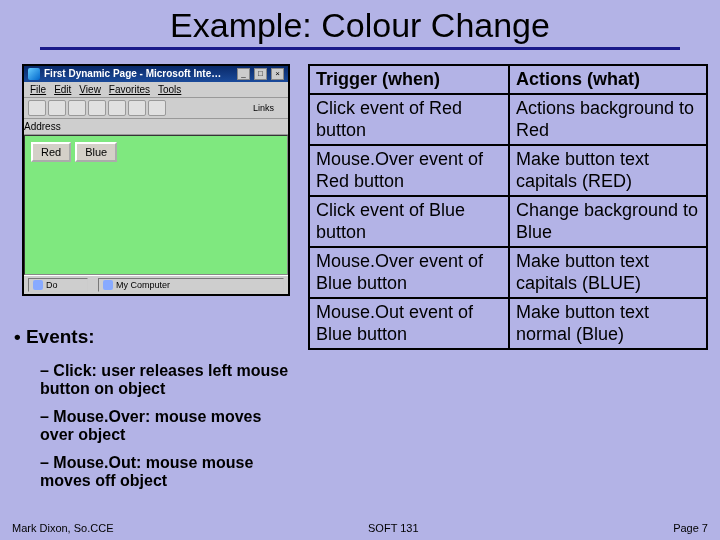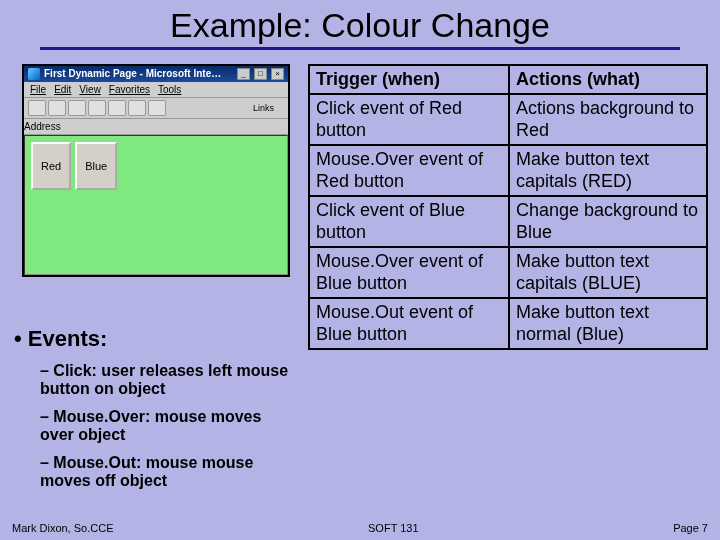--- a/index.html
+++ b/index.html
@@ -89,21 +89,21 @@
   }
   .viewport {
     height: 140px;
     background: #7fe87f;
     border: 1px inset #888;
     padding: 6px;
     display: flex; gap: 4px;
     align-items: flex-start;
   }
   .pagebtn {
-    padding: 16px 8px;
+    padding: 2px 8px;
     background: #d4d0c8;
     border: 2px outset #fff;
     font-size: 11px;
   }
   .statusbar {
     display: flex;
     padding: 2px 4px;
     font-size: 9px;
     border-top: 1px solid #fff;
     gap: 10px;
@@ -113,21 +113,21 @@
     padding: 1px 4px;
     display: flex; align-items: center; gap: 3px;
   }
   .statusbar .cell.l { width: 60px; }
   .statusbar .cell.r { flex: 1; }
   .sicon { width: 10px; height: 10px; background: #8af; border-radius: 2px; }
 
   .evthead {
     position: absolute;
     left: 14px; top: 262px;
-    font-size: 22px; font-weight: bold;
+    font-size: 19px; font-weight: bold;
   }
   .evtlist {
     position: absolute;
     left: 40px; top: 298px;
     width: 258px;
     font-size: 16px;
     font-weight: bold;
   }
   .evtlist .it { margin-bottom: 10px; }
 
@@ -190,20 +190,30 @@
       <div class="tbtn"></div>
       <div class="links">Links</div>
     </div>
     <div class="addrbar">
       <span>Address</span>
     </div>
     <div class="viewport">
       <button class="pagebtn">Red</button>
       <button class="pagebtn">Blue</button>
     </div>
+    <div class="statusbar">
+      <div class="cell l">
+        <div class="sicon"></div>
+        <span>Do</span>
+      </div>
+      <div class="cell r">
+        <div class="sicon"></div>
+        <span>My Computer</span>
+      </div>
+    </div>
   </div>
 
   <div class="evthead">• Events:</div>
   <div class="evtlist">
     <div class="it">– Click: user releases left mouse button on object</div>
     <div class="it">– Mouse.Over: mouse moves over object</div>
     <div class="it">– Mouse.Out: mouse mouse moves off object</div>
   </div>
 
   <table class="tbl">

